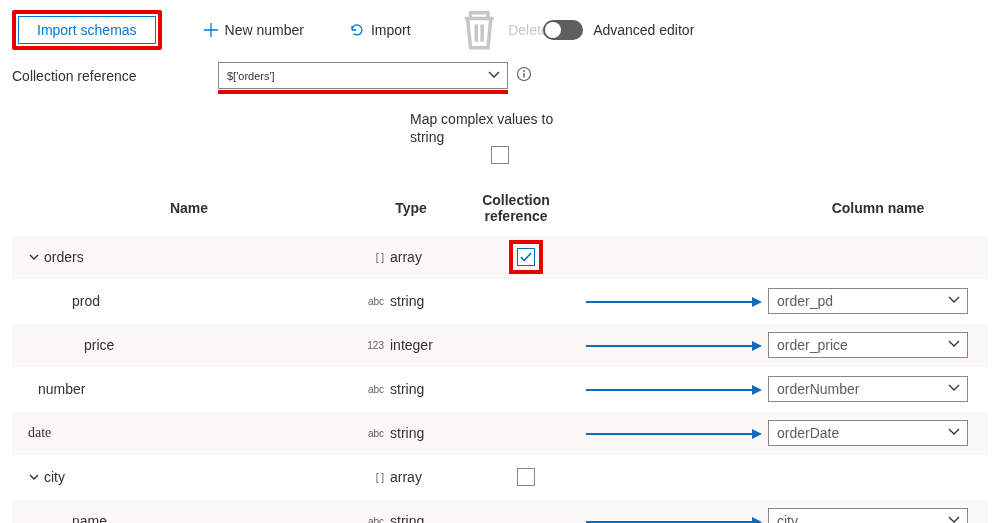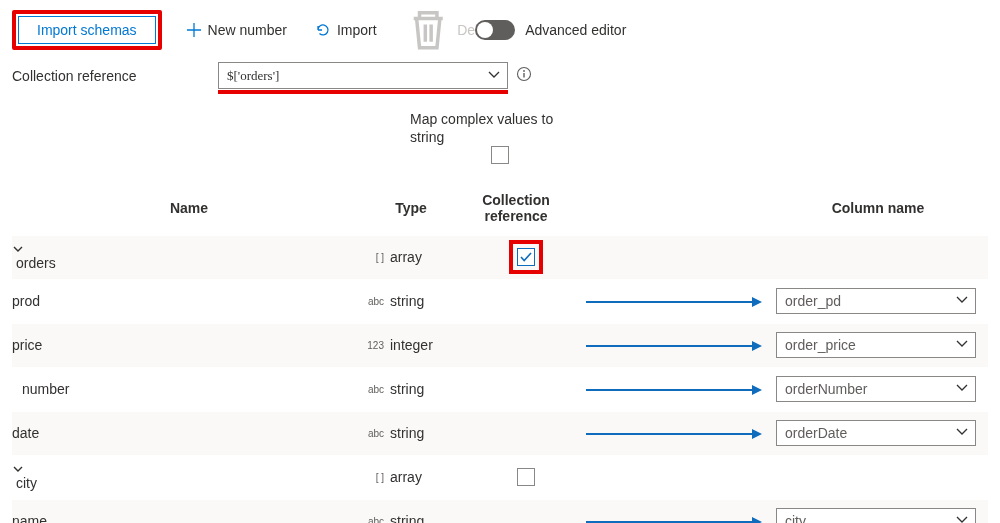--- a/index.html
+++ b/index.html
@@ -1,64 +1,64 @@
 <!DOCTYPE html>
 <html><head>
 <meta charset="utf-8">
 <style>
   * { box-sizing: border-box; margin: 0; padding: 0; }
   html, body { font-family: "Segoe UI", Arial, sans-serif; font-size: 14px; color: #323130; background: #fff; }
   .root { width: 1000px; height: 523px; padding: 10px 12px; }
 
   
-  .toolbar { display: flex; align-items: center; gap: 8px; }
+  .toolbar { display: flex; align-items: center; gap: 25px; }
   .tbtn { display: inline-flex; align-items: center; gap: 6px; padding: 4px 10px; height: 28px; cursor: pointer; font-size: 14px; }
   .import-btn { border: 1px solid #0078d4; color: #0078d4; background:#fff; }
   .import-btn { padding: 5px 18px; }
   .plain-btn { color: #0078d4; }
   .plain-label { color: #323130; }
   .plain-btn svg { width:16px; height:16px; display:block; }
   .disabled { color: #c8c6c4; }
   .toggle-wrap { display:flex; align-items:center; gap:10px; margin-left:6px;}
   .toggle { width:40px; height:20px; border-radius:10px; background:#605e5c; position:relative; }
   .toggle .knob { position:absolute; left:2px; top:2px; width:16px; height:16px; border-radius:50%; background:#fff; }
   .red-box { border: 4px solid #e60000; border-radius:2px; padding:0px; margin-right:6px;}
   .red-box .import-btn { margin:2px; padding:3px 18px; }
 
   
   .form-row { display:flex; align-items:center; margin-top:12px; }
   .form-label { width: 206px; color:#323130; }
   .form-label.multiline { line-height:1.3; }
-  .dropdown { position:relative; width: 290px; height:27px; border:1px solid #8a8886; display:flex; align-items:center; padding:0 8px; font-family: Liberation Serif, serif; font-size:13px; background:#fff;}
+  .dropdown { position:relative; width: 290px; height:27px; border:1px solid #8a8886; display:flex; align-items:center; padding:0 8px; font-family: Liberation Sans, sans-serif; font-size:11px; background:#fff;}
   .dropdown .chev { position:absolute; right:6px; top:5px; }
   .info { margin-left:8px; color:#605e5c; }
   .red-underline { height:4px; background:#e60000; width:290px; margin-left:206px; margin-top:1px;}
   .chkbox { width:18px; height:18px; border:1px solid #8a8886; background:#fff; }
 
   
   .thdr { display:flex; align-items:center; font-weight:600; padding: 28px 0 10px 0;}
   .col-name { width: 354px; text-align:center; }
   .col-type { width: 90px; text-align:center;}
   .col-ref  { width: 120px; text-align:center; line-height:1.15;}
   .col-gap  { flex-grow:1; }
   .col-out  { width: 220px; text-align:center; }
 
   
   .rows { }
   .mrow { display:flex; align-items:center; height:44px; border-top:1px solid #fff; }
   .mrow:nth-child(odd){ background:#faf9f8; }
-  .cell-name { width: 354px; display:flex; align-items:flex-start;flex-direction:column; }
+  .cell-name { width: 354px; display:flex; align-items:center; }
   .cell-type { width: 100px; display:flex; align-items:center; gap:6px; color:#323130;}
   .type-badge { font-size:10px; color:#605e5c; width:18px; text-align:right; font-family: "Segoe UI", sans-serif;}
   .cell-ref  { width: 120px; display:flex; justify-content:center; }
   .cell-arrow{ flex-grow:1; position:relative; height:1px;}
   .arrow { position:absolute; top:50%; left:0; right:14px; height:2px; background:#0f6cbd; }
   .arrow::after { content:""; position:absolute; right:-8px; top:-4px; border-left:10px solid #0f6cbd; border-top:5px solid transparent; border-bottom:5px solid transparent;}
   .cell-out  { width: 220px; }
-  .out-dd { width: 200px; height:26px; border:1px solid #8a8886; background:#fff; display:flex; align-items:center; padding:0 8px; position:relative; color:#605e5c;margin-left:8px;}
+  .out-dd { width: 200px; height:26px; border:1px solid #8a8886; background:#fff; display:flex; align-items:center; padding:0 8px; position:relative; color:#605e5c;}
   .out-dd .chev { position:absolute; right:6px; top:4px; color:#323130;}
   .checkmark-box { width:18px; height:18px; border:1px solid #0f6cbd; display:flex; align-items:center; justify-content:center; background:#fff;}
   .checkmark-box svg { width:14px; height:14px; }
   .ref-hl { border:4px solid #e60000; padding:4px; }
   .expander { display:inline-flex; align-items:center; gap:4px; cursor:pointer;}
   .expander svg { width:12px; height:12px; }
   svg { overflow:visible; }
 </style>
 </head>
 <body>
@@ -180,21 +180,21 @@
             <span>order_pd</span>
             <svg class="chev" width="14" height="14" viewBox="0 0 14 14">
               <path d="M2 4l5 5 5-5" fill="none" stroke="#323130" stroke-width="1.3"></path>
             </svg>
           </div>
         </div>
       </div>
       <div class="mrow">
         <div class="cell-name">
           <span style="width: 60px;"></span>
-          <span style="margin-left: 0px;">price</span>
+          <span style="margin-left: 12px;">price</span>
         </div>
         <div class="cell-type">
           <span class="type-badge">123</span>
           <span>integer</span>
         </div>
         <div class="cell-ref"></div>
         <div class="cell-arrow">
           <div class="arrow"></div>
         </div>
         <div class="cell-out">
@@ -224,21 +224,21 @@
             <span>orderNumber</span>
             <svg class="chev" width="14" height="14" viewBox="0 0 14 14">
               <path d="M2 4l5 5 5-5" fill="none" stroke="#323130" stroke-width="1.3"></path>
             </svg>
           </div>
         </div>
       </div>
       <div class="mrow">
         <div class="cell-name">
           <span style="width: 16px;"></span>
-          <span style="margin-left: 0px;">date</span>
+          <span style="margin-left: 0px; font-family: Liberation Serif, serif;">date</span>
         </div>
         <div class="cell-type">
           <span class="type-badge">abc</span>
           <span>string</span>
         </div>
         <div class="cell-ref"></div>
         <div class="cell-arrow">
           <div class="arrow"></div>
         </div>
         <div class="cell-out">

